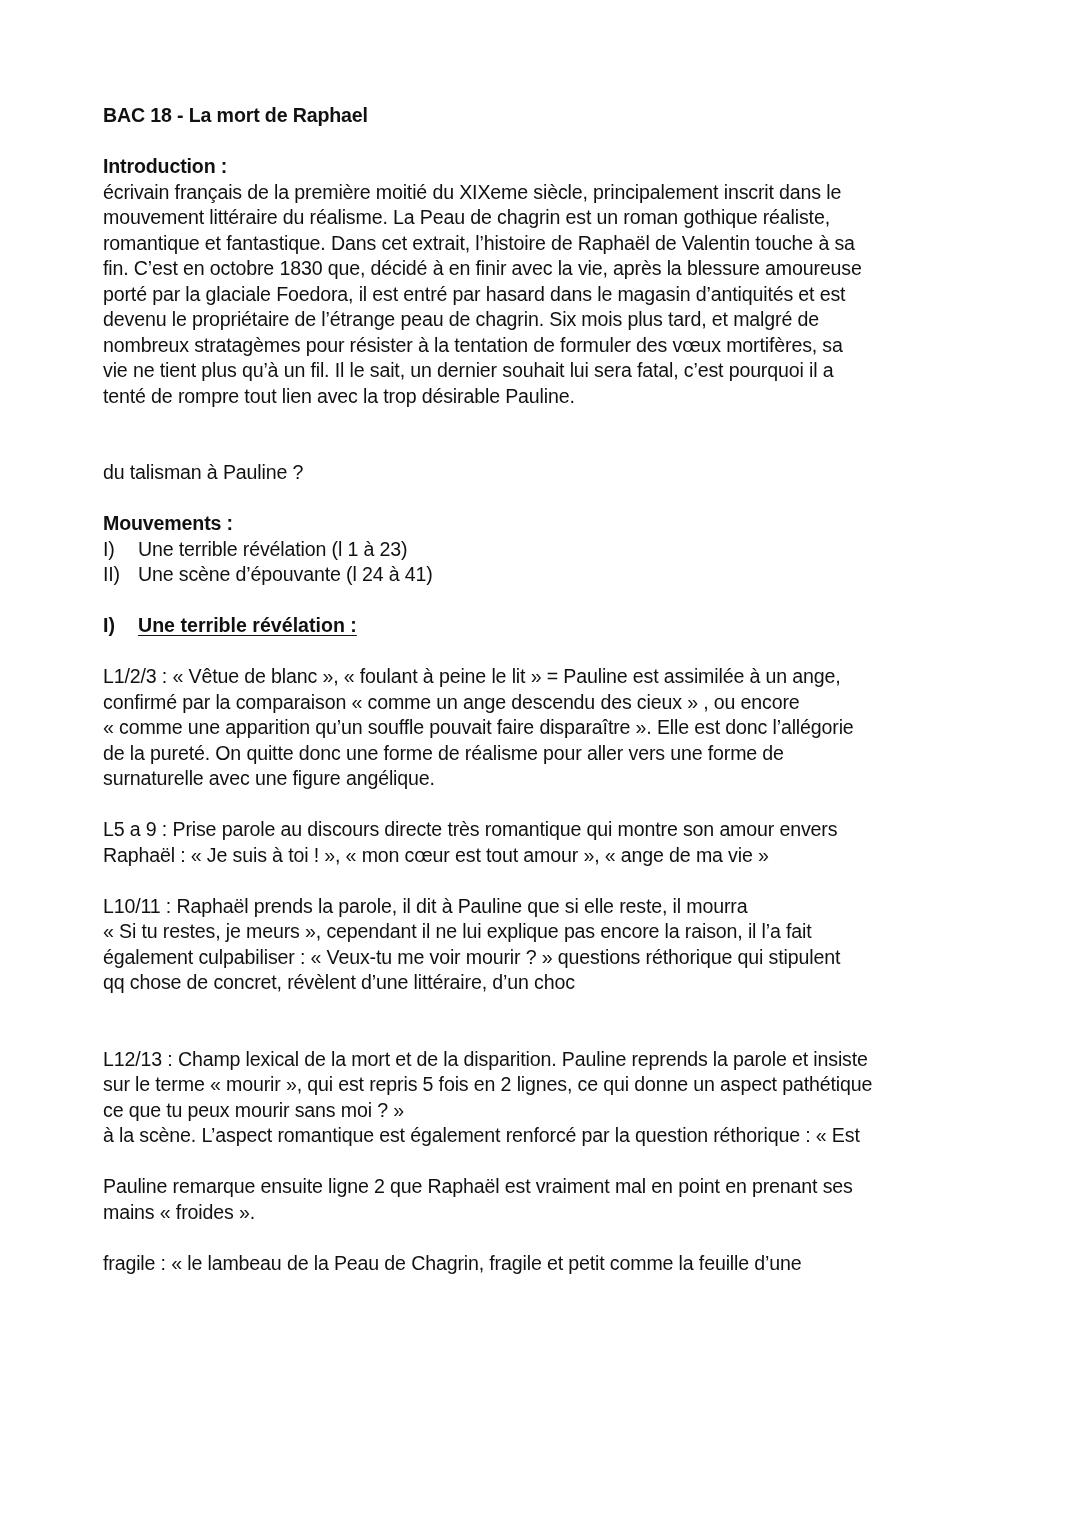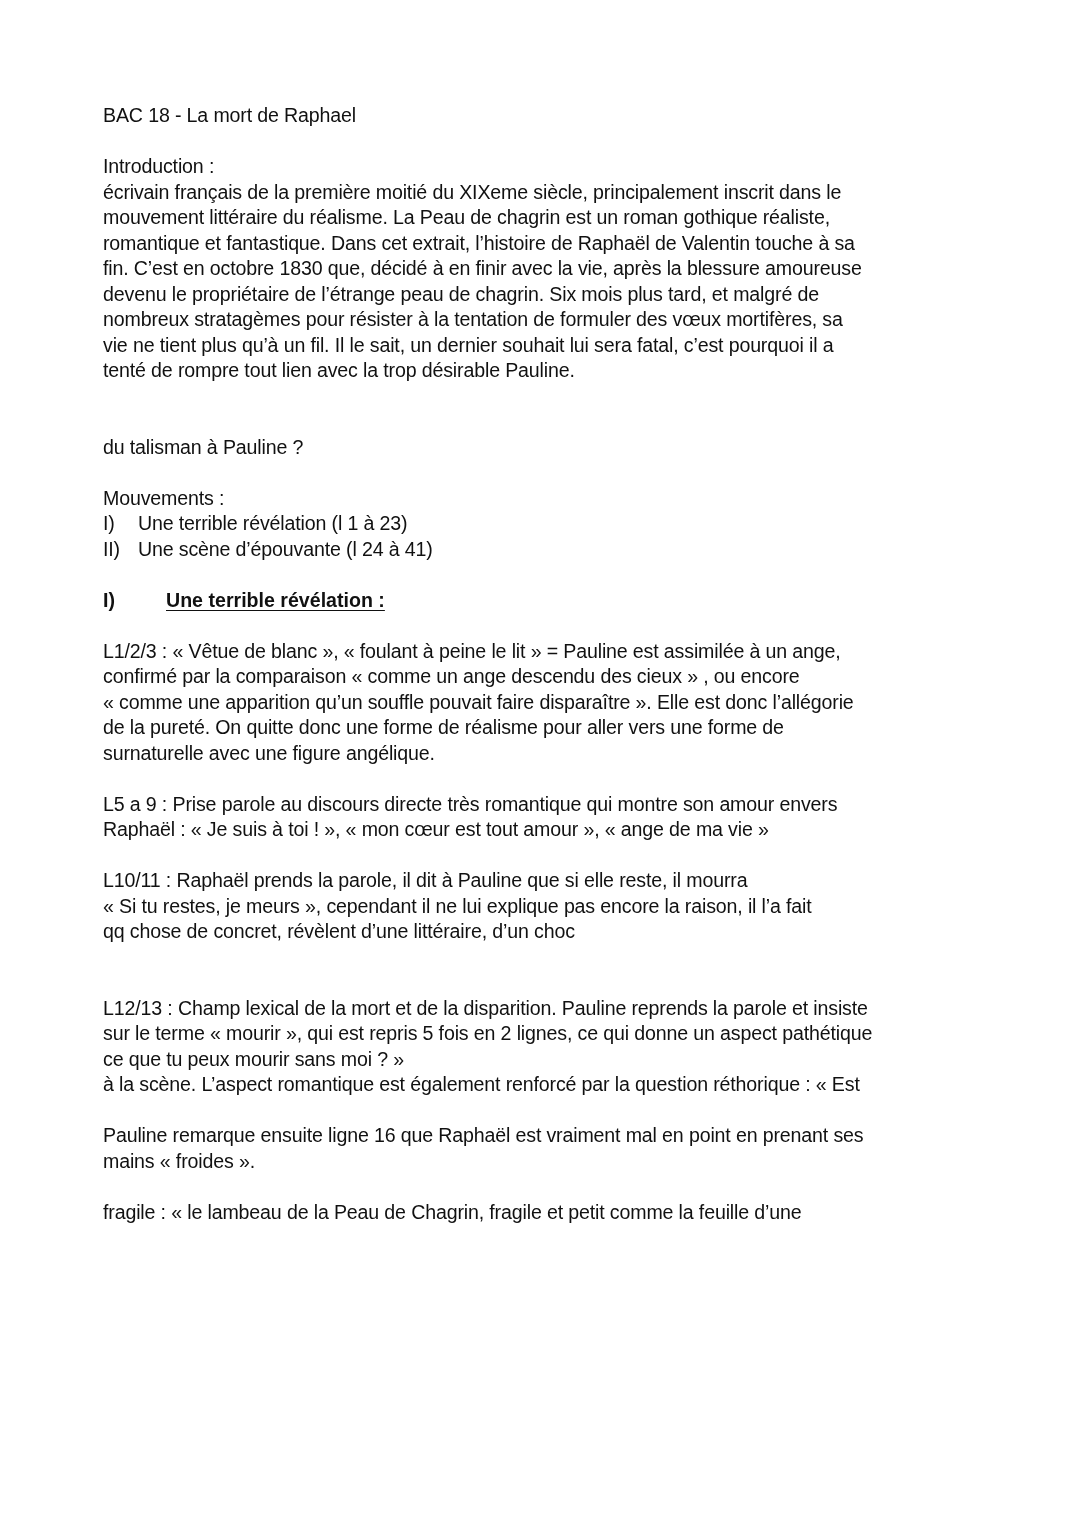--- a/index.html
+++ b/index.html
@@ -6,22 +6,22 @@
   body {
     width: 1080px; height: 1528px; overflow: hidden; position: relative;
     font-family: "Liberation Sans", sans-serif;
     color: #111111;
   }
   .page { position: absolute; left: 103px; top: 103px; width: 880px; }
   .p {
     font-size: 19.6px; line-height: 25.5px; margin: 0; letter-spacing: -0.15px;
     word-spacing: 0px;
   }
-  .b { font-weight: normal; }
-  .u { text-decoration: underline; text-underline-offset: 3px; margin-left: 28px; }
+  .b { font-weight: bold; }
+  .u { text-decoration: underline; text-underline-offset: 3px; }
   .gap1 { height: 25.5px; }
   .gap2 { height: 51px; }
   .mv-item { display: flex; font-size: 19.6px; line-height: 25.5px; letter-spacing: -0.15px; }
   .mv-num { width: 35px; flex: none; }
   .sec-head { display: flex; font-size: 19.6px; line-height: 25.5px; font-weight: bold; }
   .sec-num { width: 35px; flex: none; }
 </style>
 </head>
 <body>
 
@@ -29,20 +29,21 @@
 
   <p class="p b">BAC 18 - La mort de Raphael</p>
   <div class="gap1"></div>
 
   <p class="p b">Introduction :</p>
   <div>
     <p class="p">écrivain français de la première moitié du XIXeme siècle, principalement inscrit dans le</p>
     <p class="p">mouvement littéraire du réalisme. La Peau de chagrin est un roman gothique réaliste,</p>
     <p class="p">romantique et fantastique. Dans cet extrait, l’histoire de Raphaël de Valentin touche à sa</p>
     <p class="p">fin. C’est en octobre 1830 que, décidé à en finir avec la vie, après la blessure amoureuse</p>
+    <p class="p">porté par la glaciale Foedora, il est entré par hasard dans le magasin d’antiquités et est</p>
     <p class="p">devenu le propriétaire de l’étrange peau de chagrin. Six mois plus tard, et malgré de</p>
     <p class="p">nombreux stratagèmes pour résister à la tentation de formuler des vœux mortifères, sa</p>
     <p class="p">vie ne tient plus qu’à un fil. Il le sait, un dernier souhait lui sera fatal, c’est pourquoi il a</p>
     <p class="p">tenté de rompre tout lien avec la trop désirable Pauline.</p>
   </div>
   <div class="gap2"></div>
 
   <div>
     <p class="p">du talisman à Pauline ?</p>
   </div>
@@ -78,34 +79,35 @@
 
   <div>
     <p class="p">L5 a 9 : Prise parole au discours directe très romantique qui montre son amour envers</p>
     <p class="p">Raphaël : « Je suis à toi ! », « mon cœur est tout amour », « ange de ma vie »</p>
   </div>
   <div class="gap1"></div>
 
   <div>
     <p class="p">L10/11 : Raphaël prends la parole, il dit à Pauline que si elle reste, il mourra</p>
     <p class="p">« Si tu restes, je meurs », cependant il ne lui explique pas encore la raison, il l’a fait</p>
+    <p class="p">également culpabiliser : « Veux-tu me voir mourir ? »  questions réthorique qui stipulent</p>
     <p class="p">qq chose de concret, révèlent d’une littéraire, d’un choc</p>
   </div>
   <div class="gap2"></div>
 
   <div>
     <p class="p">L12/13 : Champ lexical de la mort et de la disparition. Pauline reprends la parole et insiste</p>
     <p class="p">sur le terme « mourir », qui est repris 5 fois en 2 lignes, ce qui donne un aspect pathétique</p>
     <p class="p">ce que tu peux mourir sans moi ? »</p>
     <p class="p">à la scène. L’aspect romantique est également renforcé par la question réthorique : « Est</p>
   </div>
   <div class="gap1"></div>
 
   <div>
-    <p class="p">Pauline remarque ensuite ligne 16 que Raphaël est vraiment mal en point en prenant ses</p>
+    <p class="p">Pauline remarque ensuite ligne 2 que Raphaël est vraiment mal en point en prenant ses</p>
     <p class="p">mains « froides ».</p>
   </div>
   <div class="gap1"></div>
 
   <div>
     <p class="p">fragile : « le lambeau de la Peau de Chagrin, fragile et petit comme la feuille d’une</p>
   </div>
 
 </div>
 

